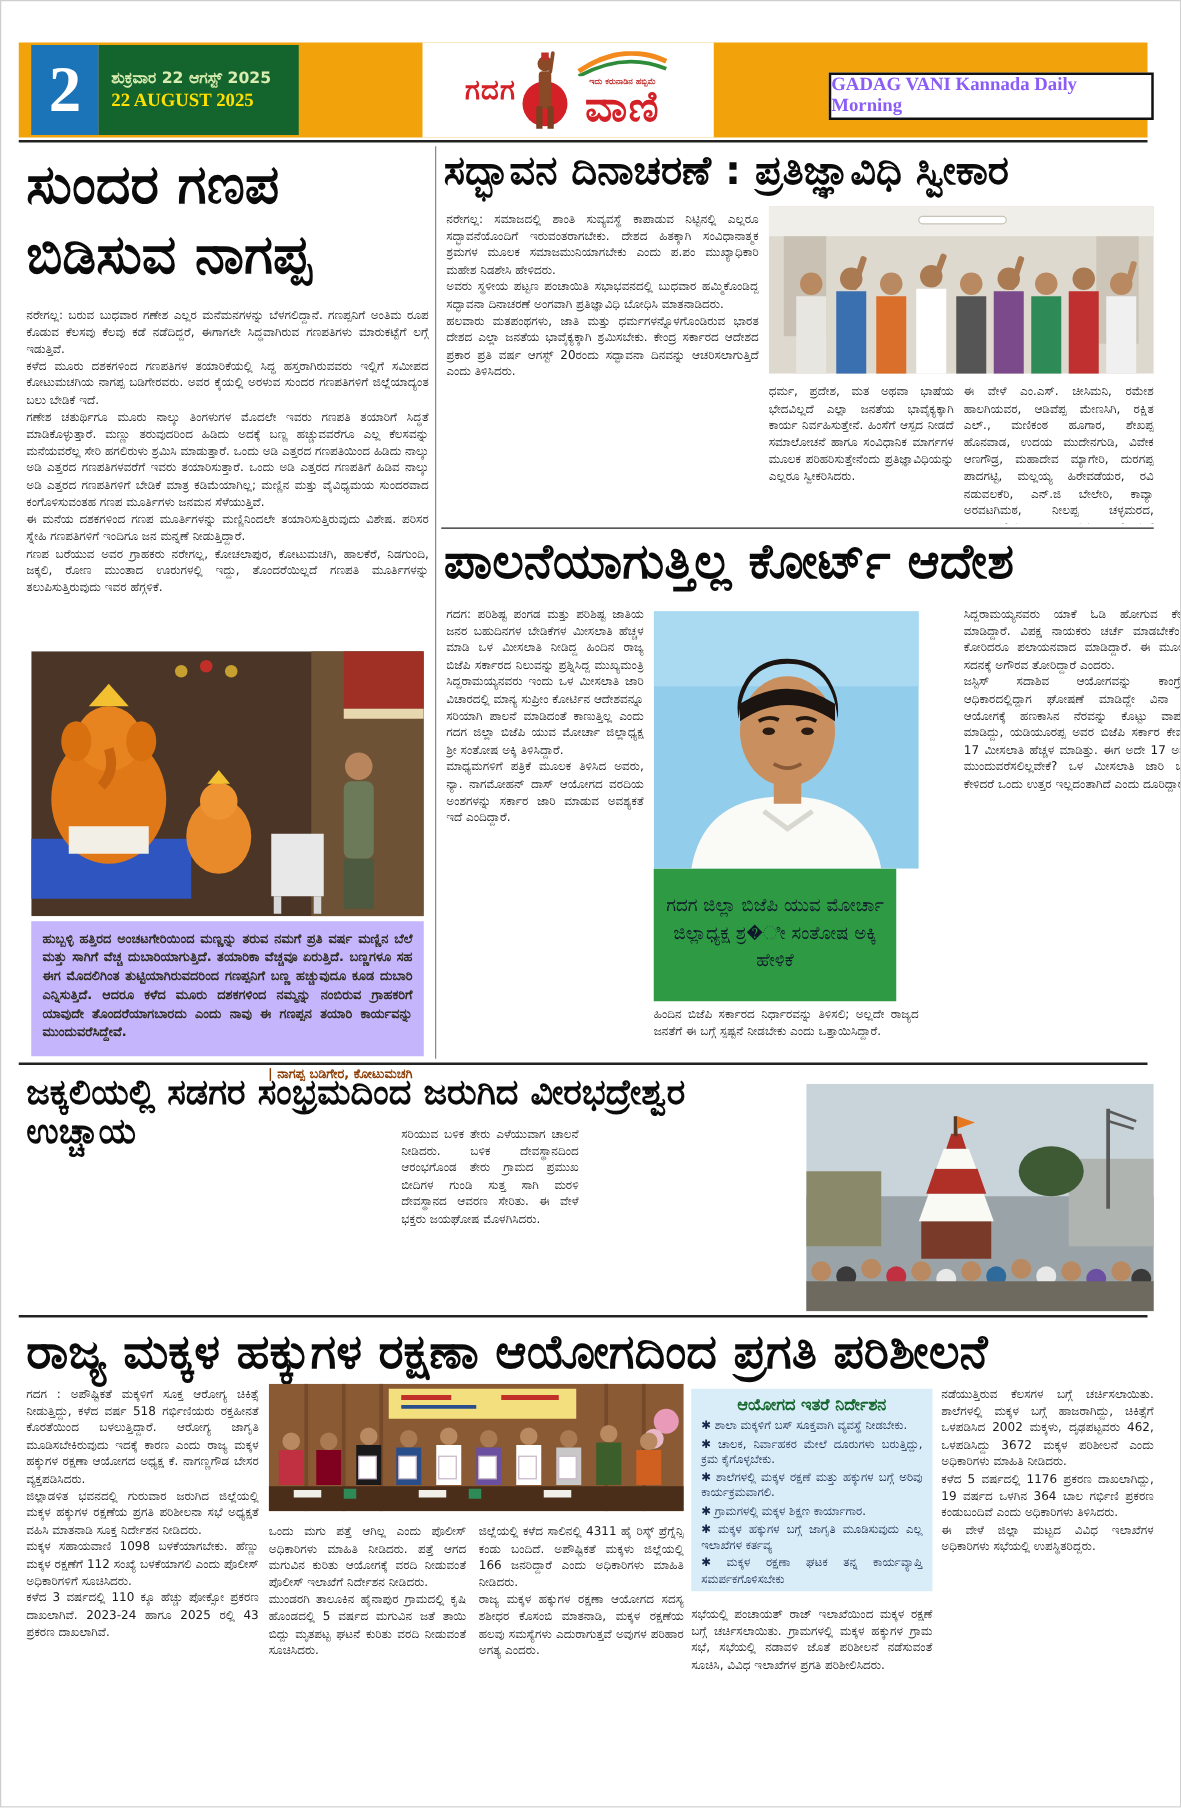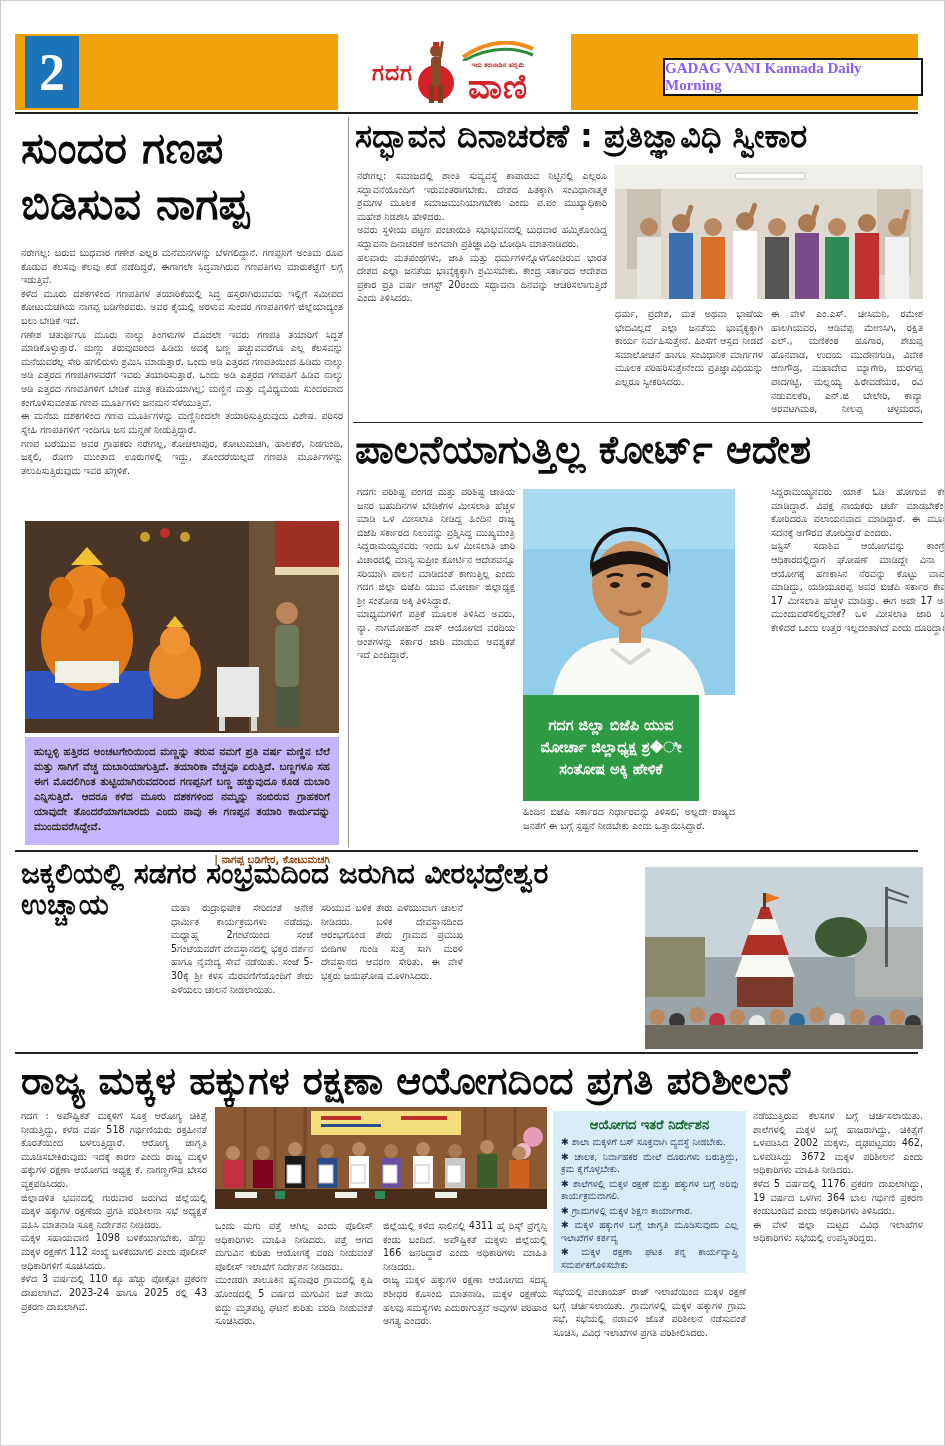--- a/index.html
+++ b/index.html
@@ -31,36 +31,40 @@
   #h-sad{left:354px;top:118px;width:570px;font-size:32px;line-height:1.1;}
   #h-court{left:354px;top:428px;width:570px;font-size:39px;line-height:1.1;}
   #h-uch{left:20px;top:858px;width:624px;font-size:28px;line-height:1.1;}
   #h-comm{left:20px;top:1060px;width:902px;font-size:38px;line-height:1.1;}
   
   .col{font-size:9.6px;line-height:1.42;text-align:justify;color:#1b1b1b;white-space:pre-line;overflow:hidden;}
   
   #ycap{left:24px;top:736px;width:314px;height:108px;background:#c4b5fd;box-sizing:border-box;
         padding:7px 9px;font-size:10.3px;font-weight:bold;color:#2a2a1a;line-height:1.45;text-align:justify;}
   #ycap .byline{display:block;text-align:right;color:#8B3A00;margin-top:18px;}
-  #gcap{left:522px;top:694px;width:176px;height:106px;background:#2E9B44;box-sizing:border-box;
+  #gcap{left:522px;top:694px;width:194px;height:106px;background:#2E9B44;box-sizing:border-box;
         padding:10px 8px;display:flex;align-items:center;justify-content:center;text-align:center;
-        color:#ffffff;font-size:14.5px;font-weight:bold;line-height:1.5;}
+        color:#0f172a;font-size:14.5px;font-weight:normal;line-height:1.5;}
   
   #infobox{left:552px;top:1110px;width:193px;height:162px;background:#D9EDF8;box-sizing:border-box;padding:6px 8px;overflow:hidden;}
   #infobox .title{text-align:center;color:#14652D;font-weight:bold;font-size:13px;margin-bottom:3px;}
   #infobox .bullet{font-size:9.3px;line-height:1.35;color:#15254a;text-align:justify;margin-bottom:2px;}
   .photo{display:block;}
 </style>
 </head>
 <body>
 
 <div id="page">
 
   <div class="abs" id="topbar">
     <div class="abs" id="pagenum">2</div>
+    <div class="abs" id="datebox">
+      <span class="kn">ಶುಕ್ರವಾರ 22 ಆಗಸ್ಟ್ 2025</span>
+      <span class="en">22 AUGUST 2025</span>
+    </div>
     <div class="abs" id="logopanel">
       <span class="logo-kn1">ಗದಗ</span>
       <span>
         <svg width="38" height="66" viewBox="0 0 38 66" class="photo">
           <circle cx="19" cy="44" r="18" fill="#D42027"></circle>
           <rect x="14" y="18" width="10" height="30" rx="3" fill="#8A4A28"></rect>
           <circle cx="19" cy="12" r="6" fill="#8A4A28"></circle>
           <rect x="16" y="3" width="6" height="6" fill="#C03028"></rect>
           <rect x="24" y="2" width="3" height="18" rx="1.5" fill="#8A4A28" transform="rotate(8 25 2)"></rect>
           <rect x="12" y="46" width="5" height="18" fill="#7A3E20"></rect>
@@ -192,21 +196,20 @@
   <div class="abs" id="gcap">
     <span>ಗದಗ ಜಿಲ್ಲಾ ಬಿಜೆಪಿ ಯುವ ಮೋರ್ಚಾ ಜಿಲ್ಲಾಧ್ಯಕ್ಷ ಶ್ರ�ೀ ಸಂತೋಷ ಅಕ್ಕಿ ಹೇಳಿಕೆ</span>
   </div>
   <div class="abs col" style="left:522px;top:804px;width:212px;height:42px;">ಹಿಂದಿನ ಬಿಜೆಪಿ ಸರ್ಕಾರದ ನಿರ್ಧಾರವನ್ನು ತಿಳಿಸಲಿ; ಅಲ್ಲದೇ ರಾಜ್ಯದ ಜನತೆಗೆ ಈ ಬಗ್ಗೆ ಸ್ಪಷ್ಟನೆ ನೀಡಬೇಕು ಎಂದು ಒತ್ತಾಯಿಸಿದ್ದಾರೆ.</div>
   <div class="abs col" style="left:740px;top:484px;width:182px;height:360px;margin-left:30px;">ಸಿದ್ದರಾಮಯ್ಯನವರು ಯಾಕೆ ಓಡಿ ಹೋಗುವ ಕೆಲಸ ಮಾಡಿದ್ದಾರೆ. ವಿಪಕ್ಷ ನಾಯಕರು ಚರ್ಚೆ ಮಾಡಬೇಕೆಂದು ಕೋರಿದರೂ ಪಲಾಯನವಾದ ಮಾಡಿದ್ದಾರೆ. ಈ ಮೂಲಕ ಸದನಕ್ಕೆ ಅಗೌರವ ತೋರಿದ್ದಾರೆ ಎಂದರು.
 ಜಸ್ಟಿಸ್ ಸದಾಶಿವ ಆಯೋಗವನ್ನು ಕಾಂಗ್ರೆಸ್ ಆಧಿಕಾರದಲ್ಲಿದ್ದಾಗ ಘೋಷಣೆ ಮಾಡಿದ್ದೇ ವಿನಾ ಆ ಆಯೋಗಕ್ಕೆ ಹಣಕಾಸಿನ ನೆರವನ್ನು ಕೊಟ್ಟು ವಾಪಸ್ ಮಾಡಿದ್ದು, ಯಡಿಯೂರಪ್ಪ ಅವರ ಬಿಜೆಪಿ ಸರ್ಕಾರ ಕೇವಲ 17 ಮೀಸಲಾತಿ ಹೆಚ್ಚಳ ಮಾಡಿತ್ತು. ಈಗ ಅದೇ 17 ಅನ್ನು ಮುಂದುವರೆಸಲಿಲ್ಲವೇಕೆ? ಒಳ ಮೀಸಲಾತಿ ಜಾರಿ ಬಗ್ಗೆ ಕೇಳಿದರೆ ಒಂದು ಉತ್ತರ ಇಲ್ಲದಂತಾಗಿದೆ ಎಂದು ದೂರಿದ್ದಾರೆ.</div>
 
   <div class="abs hrule" style="left:14px;top:849px;width:903px;height:2px;"></div>
 
   <div class="abs headline" id="h-uch">ಜಕ್ಕಲಿಯಲ್ಲಿ ಸಡಗರ ಸಂಭ್ರಮದಿಂದ ಜರುಗಿದ ವೀರಭದ್ರೇಶ್ವರ ಉಚ್ಚಾಯ</div>
-  <div class="abs col" style="left:170px;top:900px;width:142px;height:148px;">ಮಹಾ ರುದ್ರಾಭಿಷೇಕ ಸೇರಿದಂತೆ ಅನೇಕ ಧಾರ್ಮಿಕ ಕಾರ್ಯಕ್ರಮಗಳು ನಡೆದವು. ಮಧ್ಯಾಹ್ನ 2ಗಂಟೆಯಿಂದ ಸಂಜೆ 5ಗಂಟೆಯವರೆಗೆ ದೇವಸ್ಥಾನದಲ್ಲಿ ಭಕ್ತರ ದರ್ಶನ ಹಾಗೂ ನೈವೇದ್ಯ ಸೇವೆ ನಡೆಯಿತು. ಸಂಜೆ 5-30ಕ್ಕೆ ಶ್ರೀ ಕಳಸ ಮೆರವಣಿಗೆಯೊಂದಿಗೆ ತೇರು ಎಳೆಯಲು ಚಾಲನೆ ನೀಡಲಾಯಿತು.</div>
   <div class="abs col" style="left:320px;top:900px;width:142px;height:148px;">ಸರಿಯುವ ಬಳಿಕ ತೇರು ಎಳೆಯುವಾಗ ಚಾಲನೆ ನೀಡಿದರು. ಬಳಿಕ ದೇವಸ್ಥಾನದಿಂದ ಆರಂಭಗೊಂಡ ತೇರು ಗ್ರಾಮದ ಪ್ರಮುಖ ಬೀದಿಗಳ ಗುಂಡಿ ಸುತ್ತ ಸಾಗಿ ಮರಳಿ ದೇವಸ್ಥಾನದ ಆವರಣ ಸೇರಿತು. ಈ ವೇಳೆ ಭಕ್ತರು ಜಯಘೋಷ ಮೊಳಗಿಸಿದರು.</div>
 
   <div class="abs" style="left:644px;top:866px;width:278px;height:182px;">
     <svg width="278" height="182" viewBox="0 0 278 182" class="photo">
       <rect width="278" height="182" fill="#C9D4DA"></rect>
       <rect y="90" width="278" height="92" fill="#9AA4A8"></rect>
       <rect x="0" y="70" width="60" height="60" fill="#8A8A6A"></rect>
       <rect x="210" y="60" width="68" height="70" fill="#B0B4B0"></rect>
       <rect x="240" y="20" width="3" height="80" fill="#5A5A5A"></rect>
       <path d="M242 22 l22 8 M242 30 l20 6" stroke="#5A5A5A" stroke-width="2"></path>

